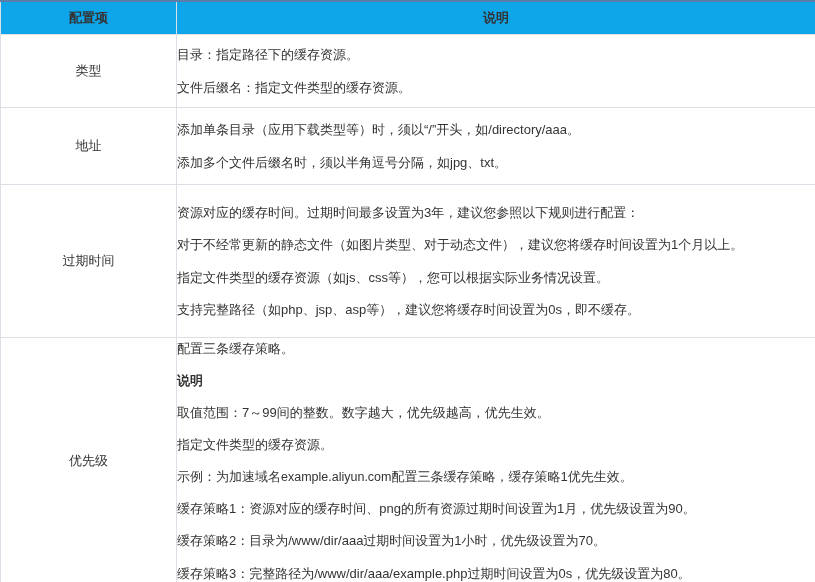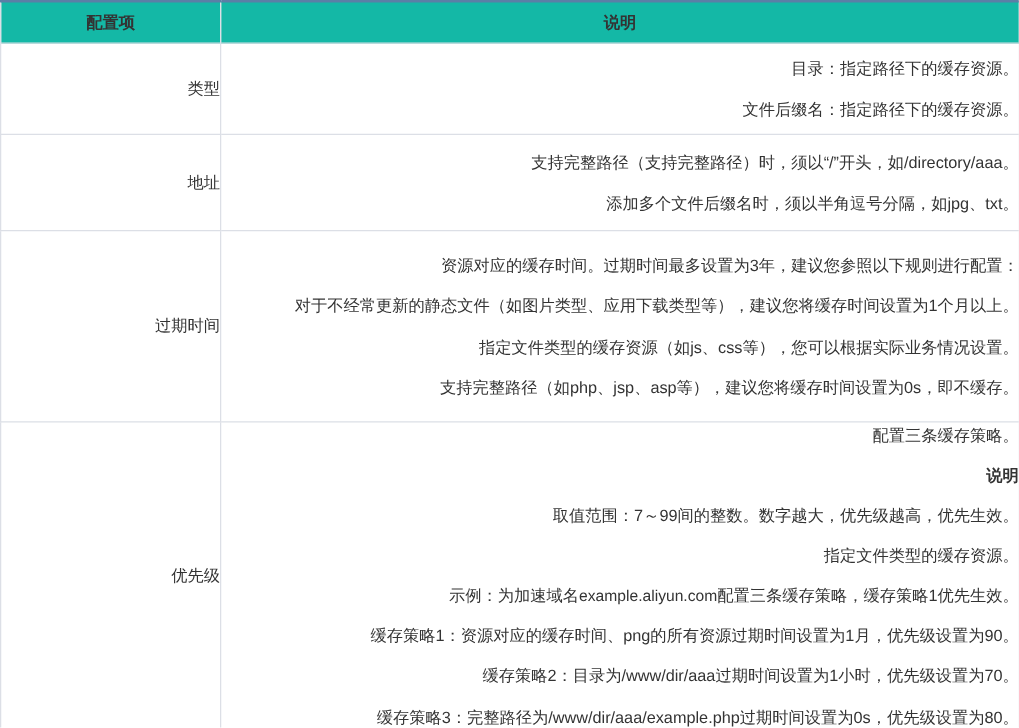--- a/index.html
+++ b/index.html
@@ -16,44 +16,44 @@
   }
   .doc-table {
     width: 815px;
     border-collapse: collapse;
     table-layout: fixed;
   }
   .doc-table col.col-item { width: 176px; }
   .doc-table col.col-desc { width: 639px; }
 
   .doc-table thead th {
-    background: #14b8a6;
+    background: #0ea5e9;
     border: 1px solid #dcdfe6;
     border-top: 2px solid #5b7fa6;
     font-weight: bold;
     font-size: 13px;
     color: #333333;
     text-align: center;
     padding: 6px 0;
     height: 20px;
     vertical-align: middle;
   }
   .doc-table tbody td {
     border: 1px solid #dcdfe6;
     vertical-align: middle;
     padding: 0;
   }
   td.cell-item {
-    text-align: right;
+    text-align: center;
     font-size: 13px;
     color: #333333;
     padding: 8px 6px;
   }
   td.cell-desc {
-    text-align: right;
+    text-align: left;
     padding: 14px 14px 14px 22px;
     vertical-align: top;
   }
   .para {
     margin: 0 0 11px 0;
     line-height: 1.62;
     font-size: 13px;
     color: #333333;
   }
   .para:last-child { margin-bottom: 0; }
@@ -80,35 +80,35 @@
     <tr>
       <th>配置项</th>
       <th>说明</th>
     </tr>
   </thead>
   <tbody>
     <tr class="r-type">
       <td class="cell-item">类型</td>
       <td class="cell-desc">
         <p class="para">目录：指定路径下的缓存资源。</p>
-        <p class="para">文件后缀名：指定路径下的缓存资源。</p>
+        <p class="para">文件后缀名：指定文件类型的缓存资源。</p>
       </td>
     </tr>
     <tr class="r-addr">
       <td class="cell-item">地址</td>
       <td class="cell-desc">
-        <p class="para">支持完整路径（支持完整路径）时，须以“/”开头，如/directory/aaa。</p>
+        <p class="para">添加单条目录（应用下载类型等）时，须以“/”开头，如/directory/aaa。</p>
         <p class="para">添加多个文件后缀名时，须以半角逗号分隔，如jpg、txt。</p>
       </td>
     </tr>
     <tr class="r-exp">
       <td class="cell-item">过期时间</td>
       <td class="cell-desc">
         <p class="para">资源对应的缓存时间。过期时间最多设置为3年，建议您参照以下规则进行配置：</p>
-        <p class="para">对于不经常更新的静态文件（如图片类型、应用下载类型等），建议您将缓存时间设置为1个月以上。</p>
+        <p class="para">对于不经常更新的静态文件（如图片类型、对于动态文件），建议您将缓存时间设置为1个月以上。</p>
         <p class="para">指定文件类型的缓存资源（如js、css等），您可以根据实际业务情况设置。</p>
         <p class="para">支持完整路径（如php、jsp、asp等），建议您将缓存时间设置为0s，即不缓存。</p>
       </td>
     </tr>
     <tr class="r-prio">
       <td class="cell-item">优先级</td>
       <td class="cell-desc">
         <p class="para">配置三条缓存策略。</p>
         <p class="para bold">说明</p>
         <p class="para">取值范围：7～99间的整数。数字越大，优先级越高，优先生效。</p>

